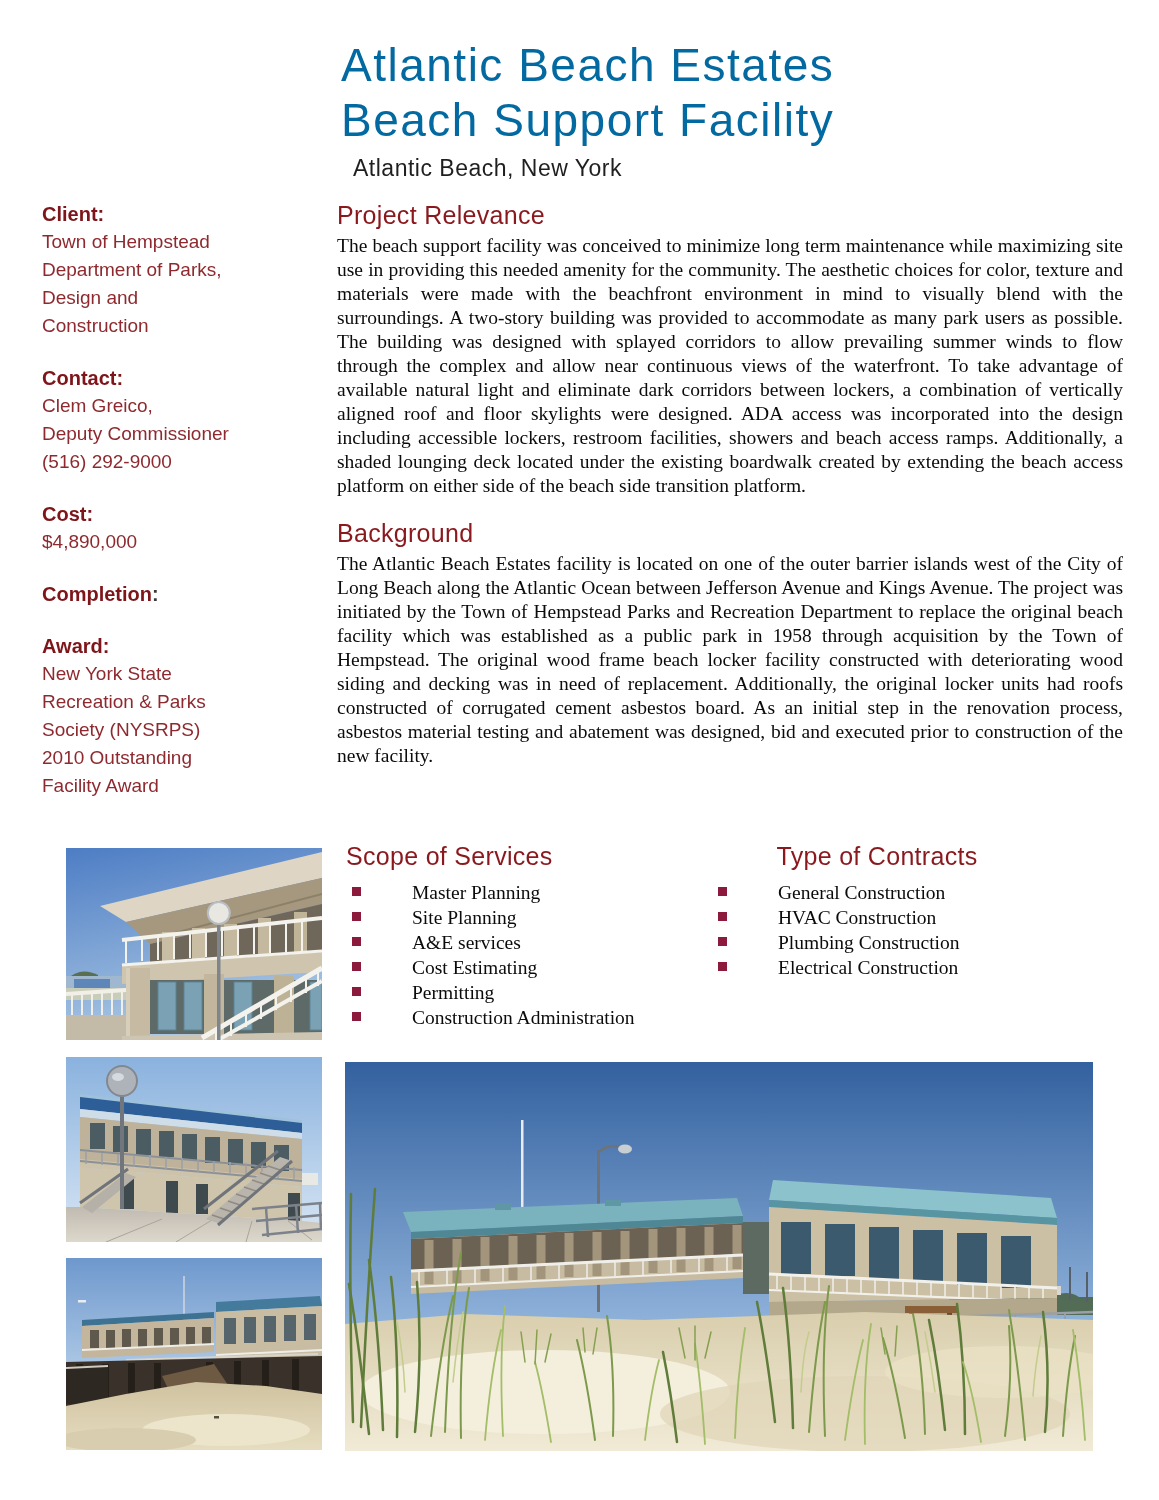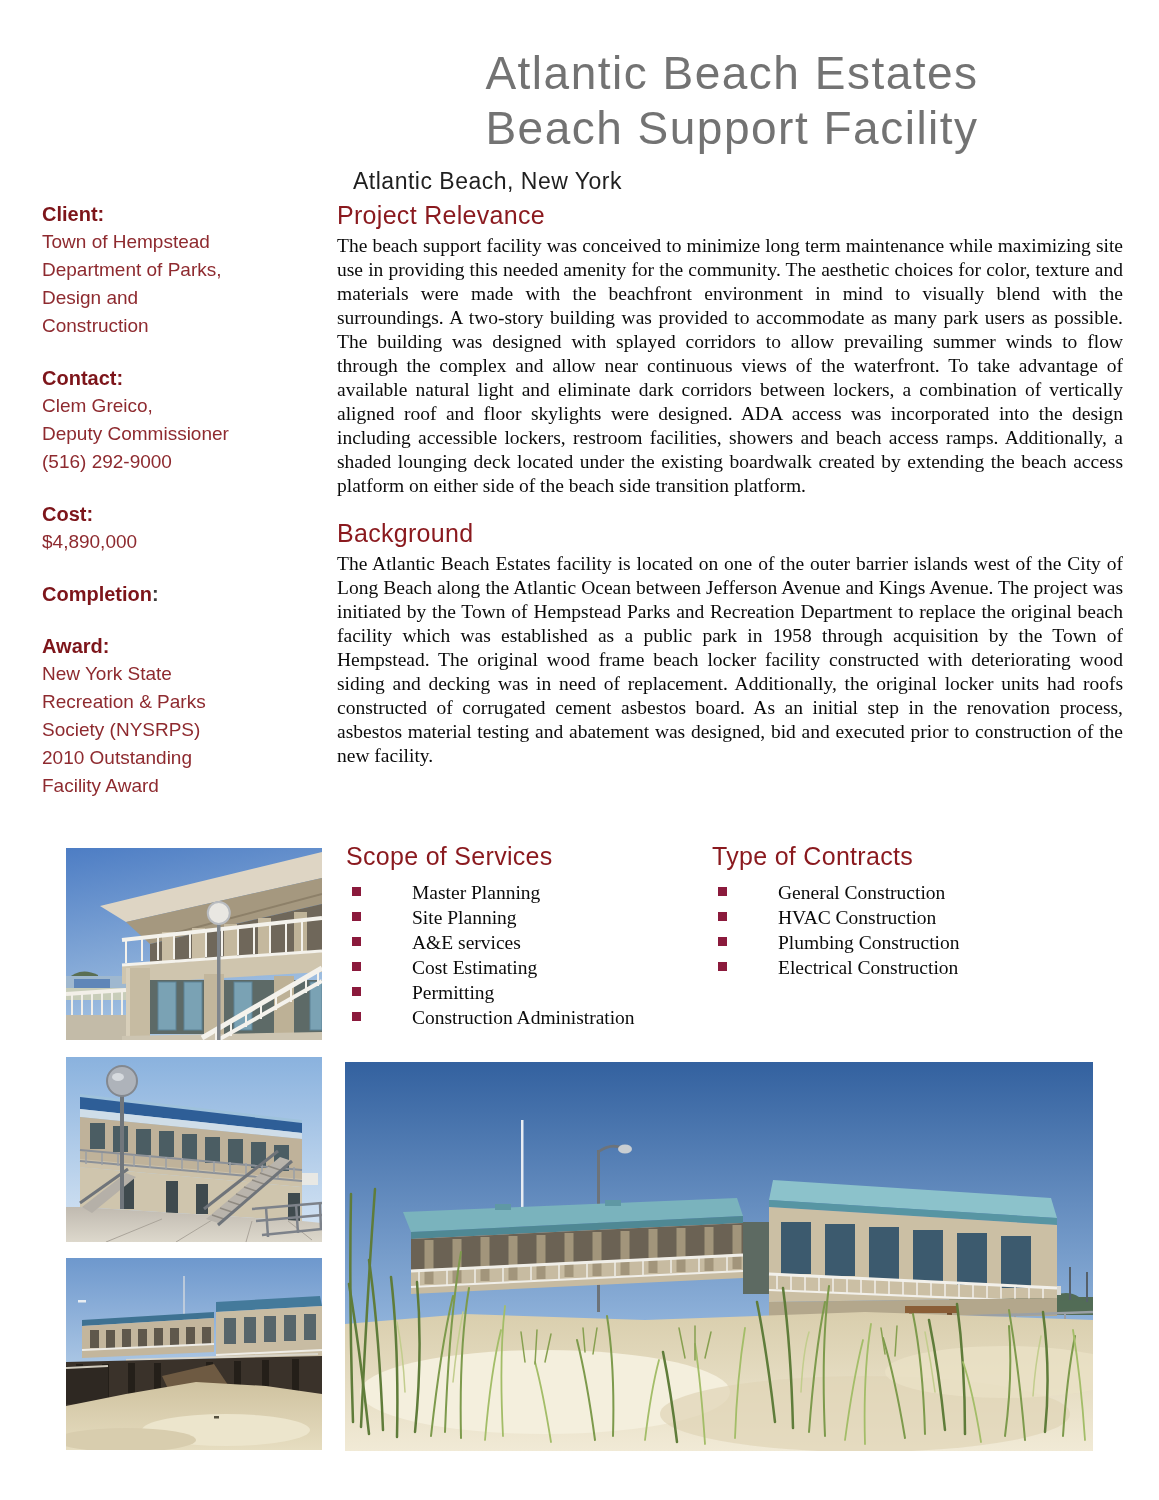--- a/index.html
+++ b/index.html
@@ -2,40 +2,40 @@
 <html><head>
 <meta charset="utf-8">
 <style>
   html,body { margin:0; padding:0; background:#ffffff; }
   .page {
     position:relative; width:1159px; height:1500px; background:#fff;
     font-family:"Liberation Sans", sans-serif; overflow:hidden;
   }
   
   .hdr { position:absolute; left:337px; top:34px; width:790px; }
-  .hdr h1 { margin:12px; font-weight:400; font-size:46px; line-height:55px;
-            letter-spacing:1.5px; color:#737373;text-align:center; }
+  .hdr h1 { margin:4px; font-weight:400; font-size:46px; line-height:55px;
+            letter-spacing:1.5px; color:#0369a1; }
   .hdr .sub { margin:7px 0 0 16px; font-size:23px; color:#1f1f1f; letter-spacing:0.5px; }
   
   .aside { position:absolute; left:42px; top:201px; width:260px; }
   .blk { margin-bottom:25px; }
   .blk .lbl { font-size:20px; line-height:27px; font-weight:700; color:#7D151A; }
   .blk .lbl .colon-dark { color:#3a3a3a; }
   .blk .val { font-size:19px; line-height:28px; color:#8E2A2F; }
   
   .main { position:absolute; left:337px; top:200px; width:786px; }
   h2.sec-h { margin:0 0 4px 0; font-weight:400; font-size:25px; line-height:30px;
              color:#8A191E; letter-spacing:0.3px; }
   .main p { margin:0; font-family:"Liberation Serif", serif; font-size:19.5px;
             line-height:24px; text-align:justify; color:#0b0b0b; }
   .sec-bg { margin-top:20px; }
   
   .listcol { position:absolute; top:841px; }
   .listcol.scope { left:346px; width:372px; }
-  .listcol.contracts { left:712px; width:330px; }
+  .listcol.contracts { left:712px; width:330px;text-align:center; }
   .listcol ul { list-style:none; margin:9px 0 0 0; padding:0; }
   .listcol li { display:flex; align-items:flex-start; font-family:"Liberation Serif", serif;
                 font-size:19.5px; line-height:25px; color:#0b0b0b;gap:28px; }
   .bullet { flex:0 0 auto; width:9px; height:9px; background:#8B1A3C;
             margin:7px 23px 0 6px; }
   
   .photo { position:absolute; overflow:hidden; }
   .photo svg { display:block; width:100%; height:100%; }
   .p1 { left:66px;  top:848px;  width:256px; height:192px; }
   .p2 { left:66px;  top:1057px; width:256px; height:185px; }

